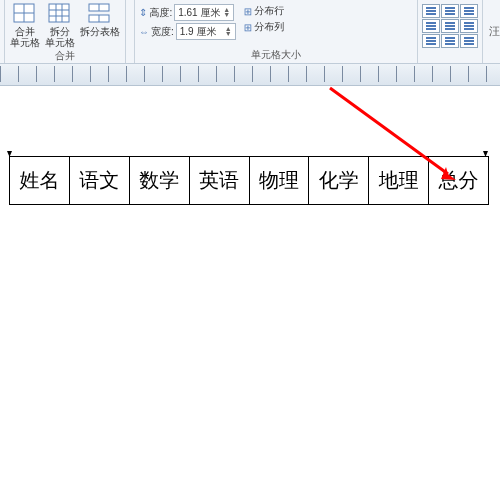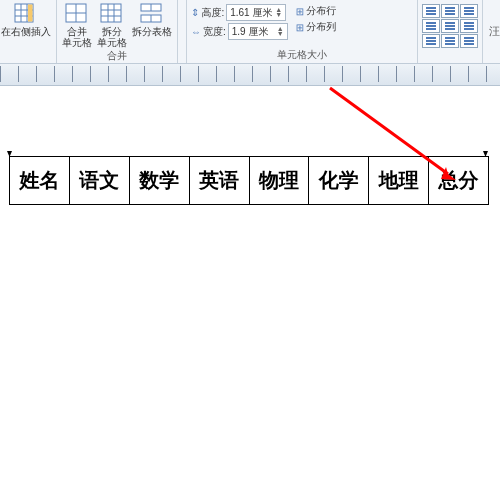--- a/index.html
+++ b/index.html
@@ -26,56 +26,41 @@
     .align-cell { border: 1px solid #8fa6bc; background: #fff; cursor: pointer; display:flex; align-items:center; justify-content:center;}
     .align-cell .m { width:10px; height:2px; background:#4e7ab8; box-shadow: 0 3px 0 #4e7ab8, 0 -3px 0 #4e7ab8; }
     
     .ruler { height: 22px; background: linear-gradient(#eef3f8,#dce5ee); border-bottom: 1px solid #b5c3d1; position: relative;}
     .ruler:before { content:""; position:absolute; left:0; right:0; top:2px; height:16px; background: repeating-linear-gradient(90deg,#7a8aa0 0 1px, transparent 1px 18px);}    
     
     .doc { background: #fff; padding: 70px 5px 0 5px; }
     
     table.scoretab { border-collapse: collapse; width: 480px; margin-left: 4px;}
     table.scoretab td { border: 1.5px solid #000; text-align: center; font-size: 20px; padding: 10px 0; width: 60px; height: 46px; font-family: SimSun,"宋体",serif; }
-    table.scoretab tr:first-child td { font-weight: bold; margin-top: 16px; }
+    table.scoretab tr:first-child td { font-weight: normal; margin-top: 16px; }
     
     .arrow { position: absolute; top: 78px; left: 320px; width: 150px; height: 120px; pointer-events: none; }
     .arrow line { stroke: #ff0000; stroke-width: 3; }
     .arrow polygon { fill: #ff0000; }
     
     .tick-top { position:absolute; top:151px; width:5px; height:6px; background:#000; clip-path: polygon(0 0,100% 0,50% 100%);} 
     .tick-top.l { left: 7px;} .tick-top.r { left: 483px;}
     
     svg.table-ico { width: 24px; height: 22px; }
     svg.table-ico rect.o { fill:#fff; stroke:#5b82b8; stroke-width:1;}
     svg.table-ico line { stroke:#5b82b8; stroke-width:1;}
     svg.table-ico rect.hl { fill:#f7c96b; }
     
     .last-grp { padding-left: 6px; display:flex; align-items:center; font-size:11px; color:#555;}
   </style>
 </head>
 <body>
 
 <div class="ribbon">
   <div class="ribbon-group" style="padding-left:0;">
-    <div class="ribbon-group-items">
-      <div class="rbtn">
-        <span class="ico">
-          <svg class="table-ico" viewBox="0 0 24 22">
-              <rect class="o" x="1" y="1" width="18" height="18"></rect>
-              <line x1="1" y1="7" x2="19" y2="7"></line>
-              <line x1="1" y1="13" x2="19" y2="13"></line>
-              <line x1="7" y1="1" x2="7" y2="19"></line>
-              <line x1="13" y1="1" x2="13" y2="19"></line>
-              <rect class="hl" x="14" y="1.5" width="4.5" height="17"></rect>
-            </svg>
-        </span>
-        <span class="txt">在右侧插入</span>
-      </div>
-    </div>
     <div class="ribbon-group-label"></div>
   </div>
 
   <div class="ribbon-group">
     <div class="ribbon-group-items">
       <div class="rbtn">
         <span class="ico">
           <svg class="table-ico" viewBox="0 0 24 22">
               <rect class="o" x="1" y="1" width="20" height="18"></rect>
               <line x1="1" y1="10" x2="21" y2="10"></line>

